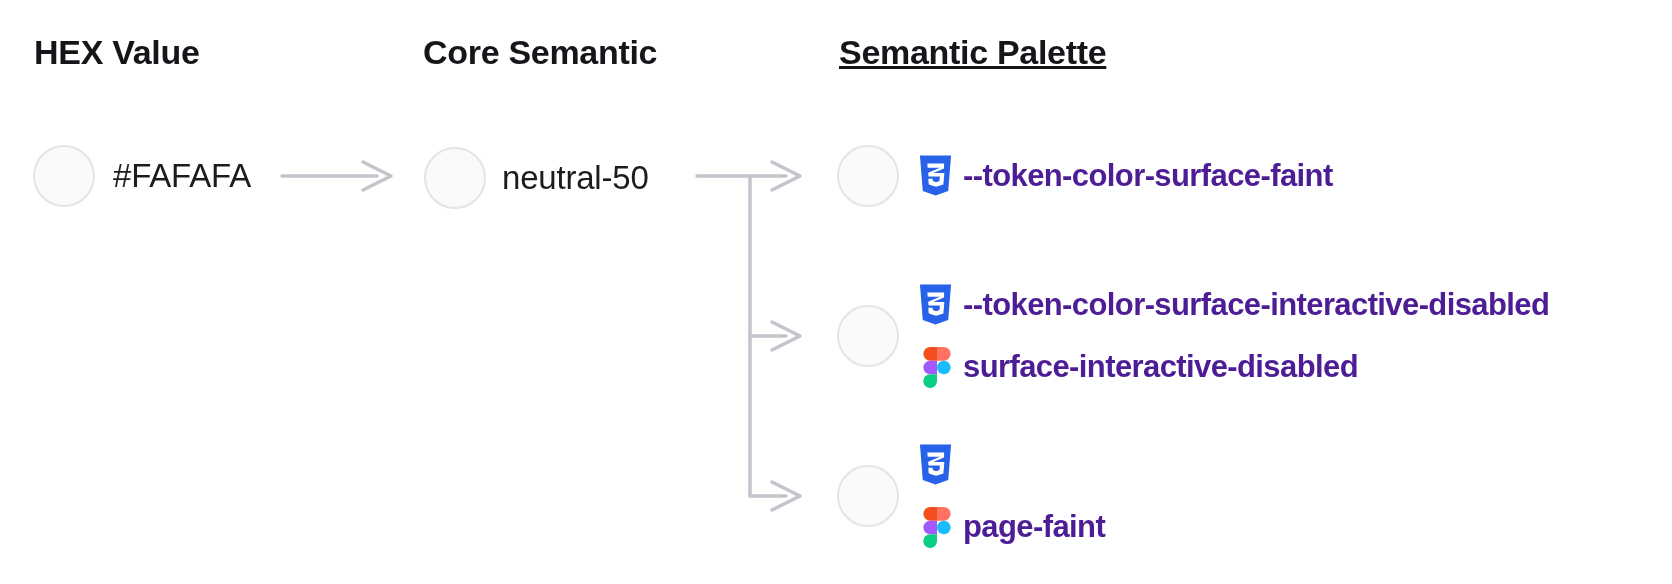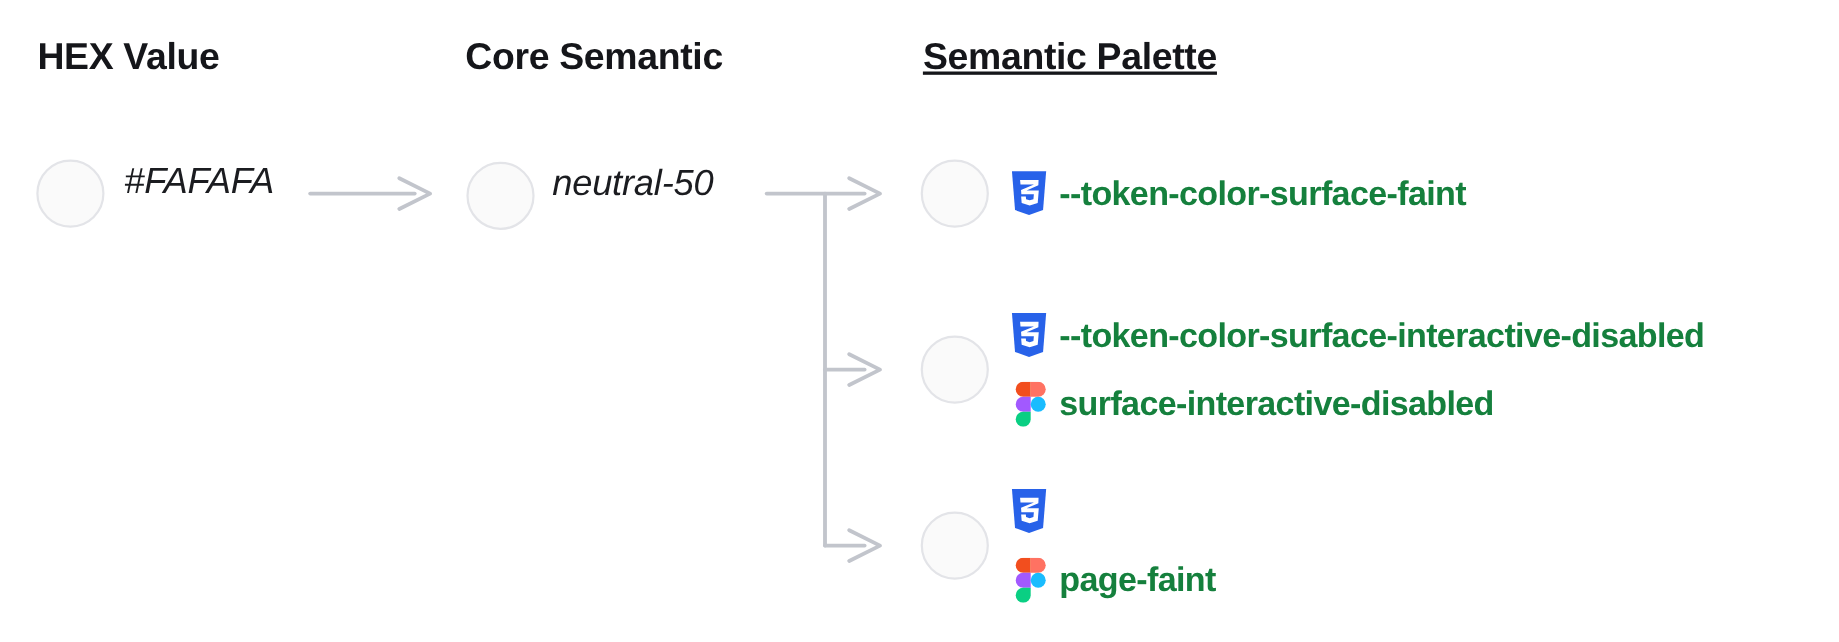--- a/index.html
+++ b/index.html
@@ -47,22 +47,22 @@
     height: 62px;
     box-sizing: border-box;
     border-radius: 50%;
     background: #fafafa;
     border: 2px solid #e3e4e8;
     flex: 0 0 auto;
   }
   .node {
     position: absolute;
     display: flex;
+    align-items: center;
     white-space: nowrap;
-    font-style: italic;
   }
   .node-label {
     font-size: 33px;
     font-weight: 400;
     letter-spacing: -0.2px;
     color: #1b1c20;
   }
   .node.hex-node  { left: 33px;  top: 145px; }
   .node.hex-node  .node-label { margin-left: 18px; }
   .node.core-node { left: 424px; top: 147px; }
@@ -93,21 +93,21 @@
     display: flex;
     align-items: center;
   }
   .token-line.css-line .icon-box   { width: 35px; }
   .token-line.figma-line .icon-box { width: 35px; padding-left: 5px; box-sizing: border-box; }
   .token-text {
     margin-left: 10px;
     font-size: 31px;
     font-weight: 700;
     letter-spacing: -0.6px;
-    color: #15803d;
+    color: #4c1d95;
     white-space: nowrap;
   }
 </style>
 </head>
 <body>
 
 <div class="canvas">
 
   <svg class="connectors" viewBox="0 0 1672 584">
     <path d="M282 176 H377"></path>

